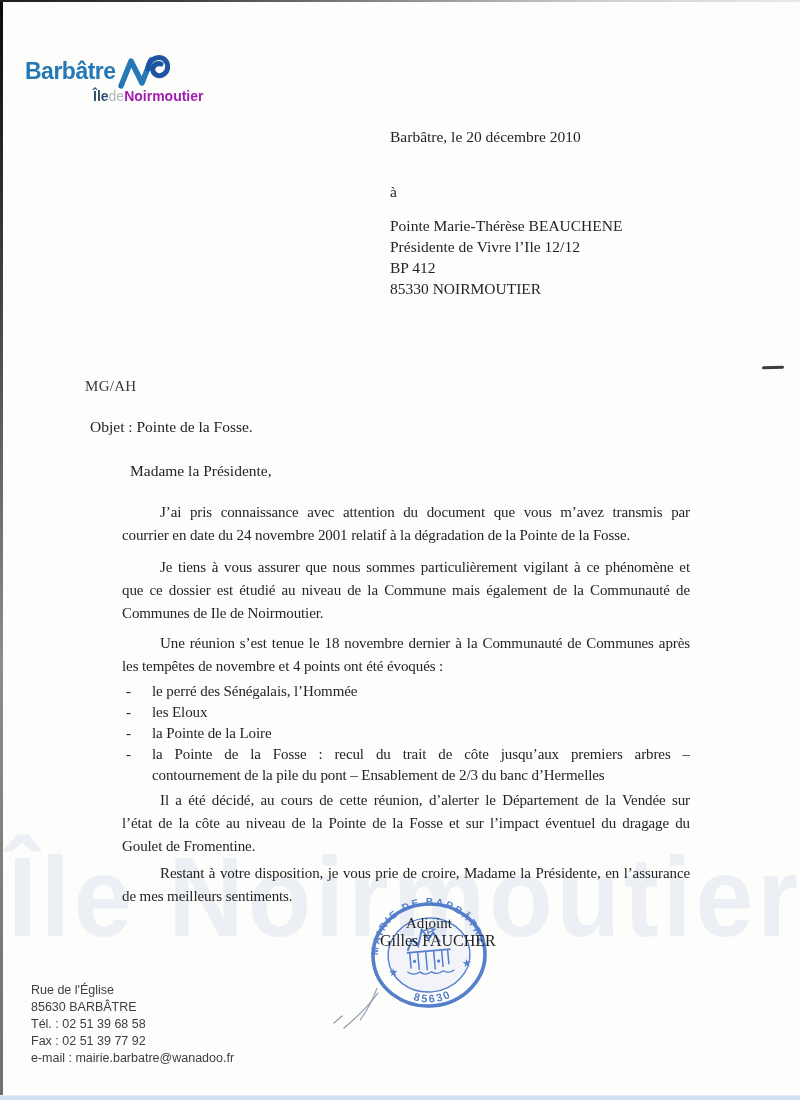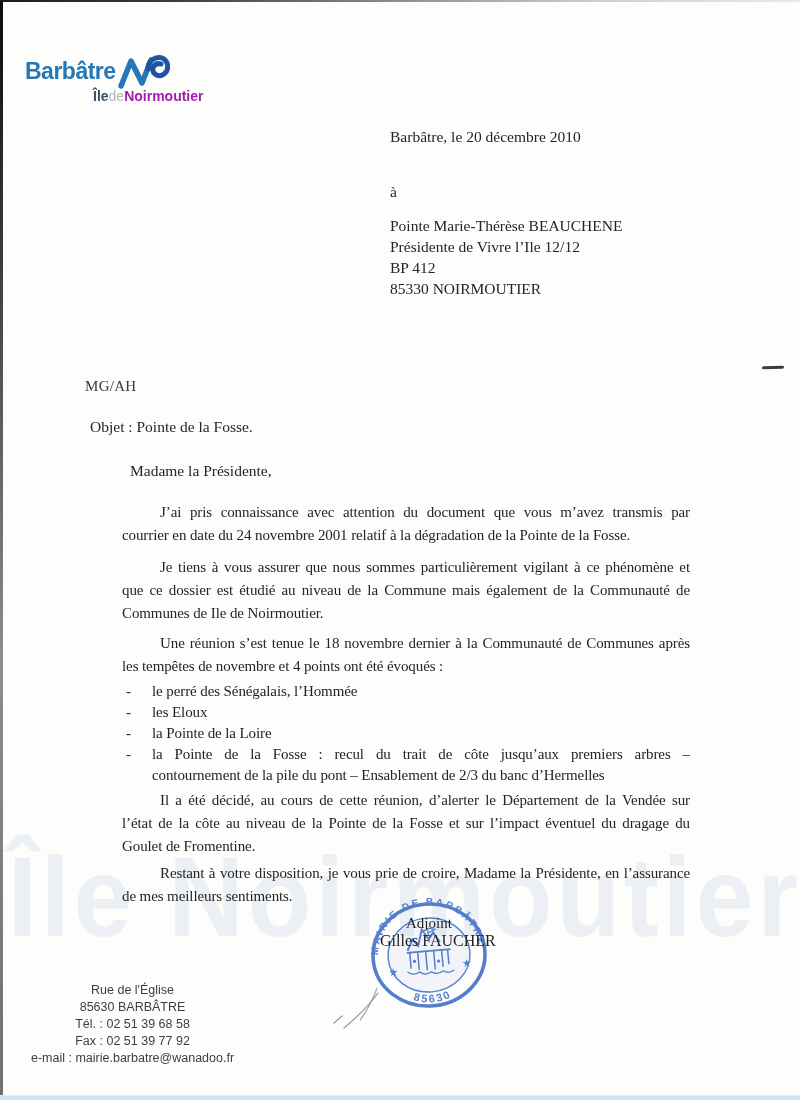--- a/index.html
+++ b/index.html
@@ -60,21 +60,21 @@
   .bline{height:21px;line-height:21px;overflow:hidden;text-align:justify;text-align-last:justify;}
   .bline.last{text-align-last:left;}
 
   
   .stamp-svg{position:absolute;left:360px;top:890px;}
   .sig-title{position:absolute;left:406px;top:915px;font-size:15px;color:#1e1e1e;text-align:center;}
   .sig-name{position:absolute;left:380px;top:932px;font-size:16px;color:#1e1e1e;}
 
   
   .footer{position:absolute;left:31px;top:982px;font-family:"Liberation Sans",sans-serif;
-    font-size:12.5px;line-height:17px;color:#3e3e3e;text-align:center;}
+    font-size:12.5px;line-height:17px;color:#3e3e3e;}
 </style>
 </head>
 <body>
 
 <div id="page">
 
   <div class="watermark">Île  Noirmoutier</div>
 
   <div class="logo">
     <span class="logo-title">Barbâtre</span>

